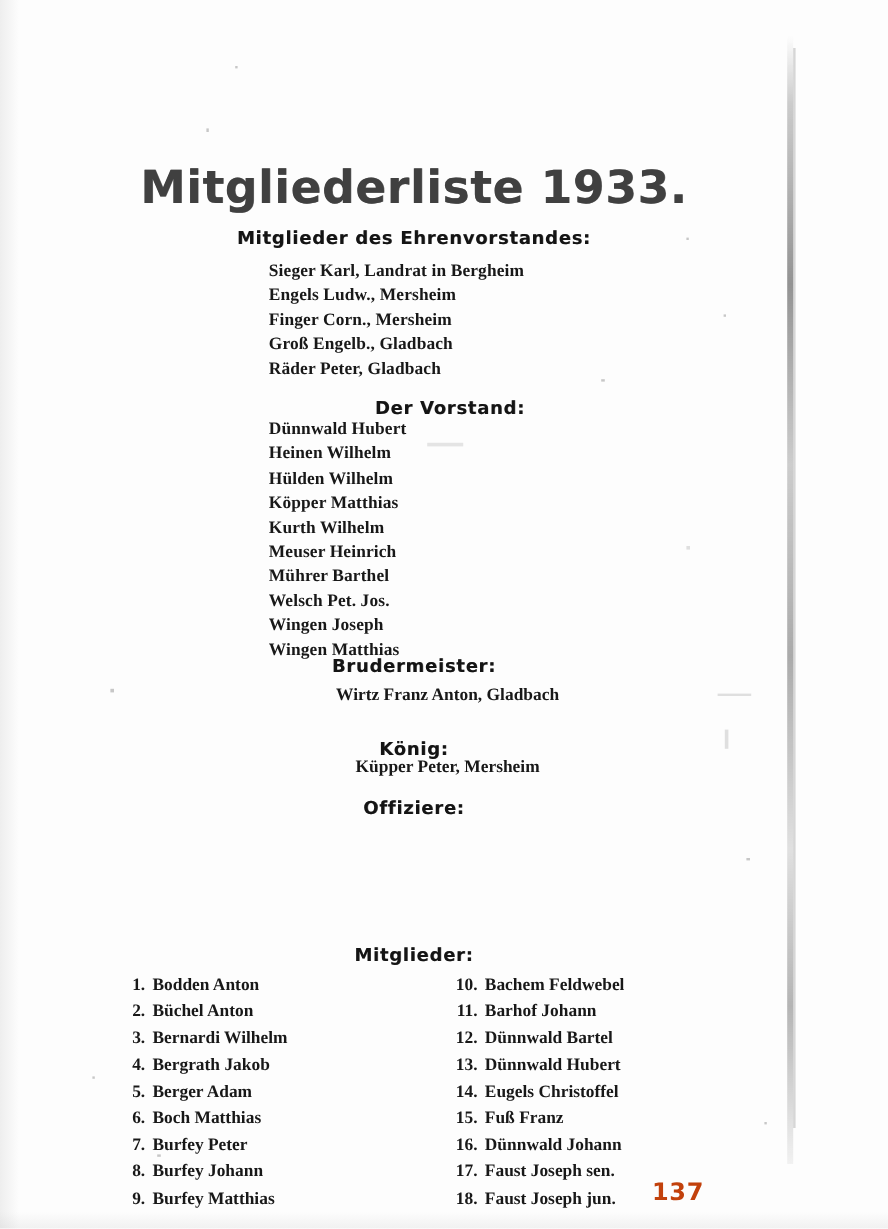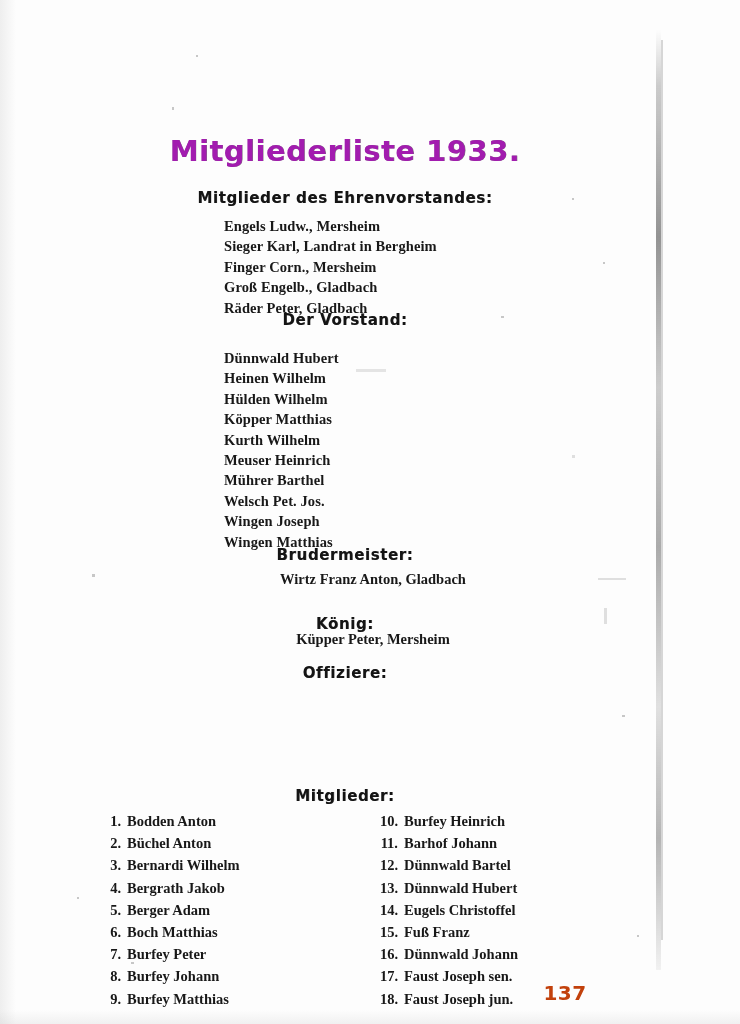--- a/index.html
+++ b/index.html
@@ -62,24 +62,24 @@
     background: linear-gradient(to top, rgba(175,175,175,0.16), rgba(255,255,255,0));
   }
 
   
   .doc-title {
     position: absolute;
     top: 134px;
     left: 0;
     width: 690px;
     text-align: center;
-    font-size: 29px;
+    font-size: 38px;
     font-weight: bold;
     letter-spacing: 0.5px;
-    color: #a21caf;
+    color: #404040;
     font-family: "DejaVu Sans", sans-serif;
     text-shadow: 0.4px 0 0 rgba(0,0,0,0.5);
   }
   .section-head {
     position: absolute;
     left: 0;
     width: 690px;
     text-align: center;
     font-size: 15px;
     font-weight: bold;
@@ -173,28 +173,28 @@
   <div class="noise-speck" style="top:715px;left:622px;width:3px;height:2px;"></div>
   <div class="noise-speck" style="top:935px;left:637px;width:2px;height:2px;"></div>
   <div class="noise-speck" style="top:897px;left:77px;width:2px;height:2px;"></div>
   <div class="noise-speck" style="top:962px;left:131px;width:3px;height:2px;"></div>
   <div class="noise-speck" style="top:198px;left:572px;width:2px;height:2px;"></div>
 
   <div class="doc-title">Mitgliederliste 1933.</div>
 
   <div class="section-head" style="top:189px;">Mitglieder des Ehrenvorstandes:</div>
   <ul class="name-list" style="top:216px; left:224px;">
+    <li>Sieger Karl, Landrat in Bergheim</li>
     <li>Engels Ludw., Mersheim</li>
-    <li>Sieger Karl, Landrat in Bergheim</li>
     <li>Finger Corn., Mersheim</li>
     <li>Groß Engelb., Gladbach</li>
     <li>Räder Peter, Gladbach</li>
   </ul>
 
-  <div class="section-head" style="top:311px;">Der Vorstand:</div>
+  <div class="section-head" style="top:331px;margin-left:30px;">Der Vorstand:</div>
   <ul class="name-list" style="top:348px; left:224px;">
     <li>Dünnwald Hubert</li>
     <li>Heinen Wilhelm</li>
     <li>Hülden Wilhelm</li>
     <li>Köpper Matthias</li>
     <li>Kurth Wilhelm</li>
     <li>Meuser Heinrich</li>
     <li>Mührer Barthel</li>
     <li>Welsch Pet. Jos.</li>
     <li>Wingen Joseph</li>
@@ -246,21 +246,21 @@
       </li>
     <li>
         <span class="num">9.</span>
         <span>Burfey Matthias</span>
       </li>
   </ul>
 
   <ul class="members-col right" style="top:810px; left:370px;">
     <li>
         <span class="num">10.</span>
-        <span>Burfey Heinrich</span>
+        <span>Bachem Feldwebel</span>
       </li>
     <li>
         <span class="num">11.</span>
         <span>Barhof Johann</span>
       </li>
     <li>
         <span class="num">12.</span>
         <span>Dünnwald Bartel</span>
       </li>
     <li>

